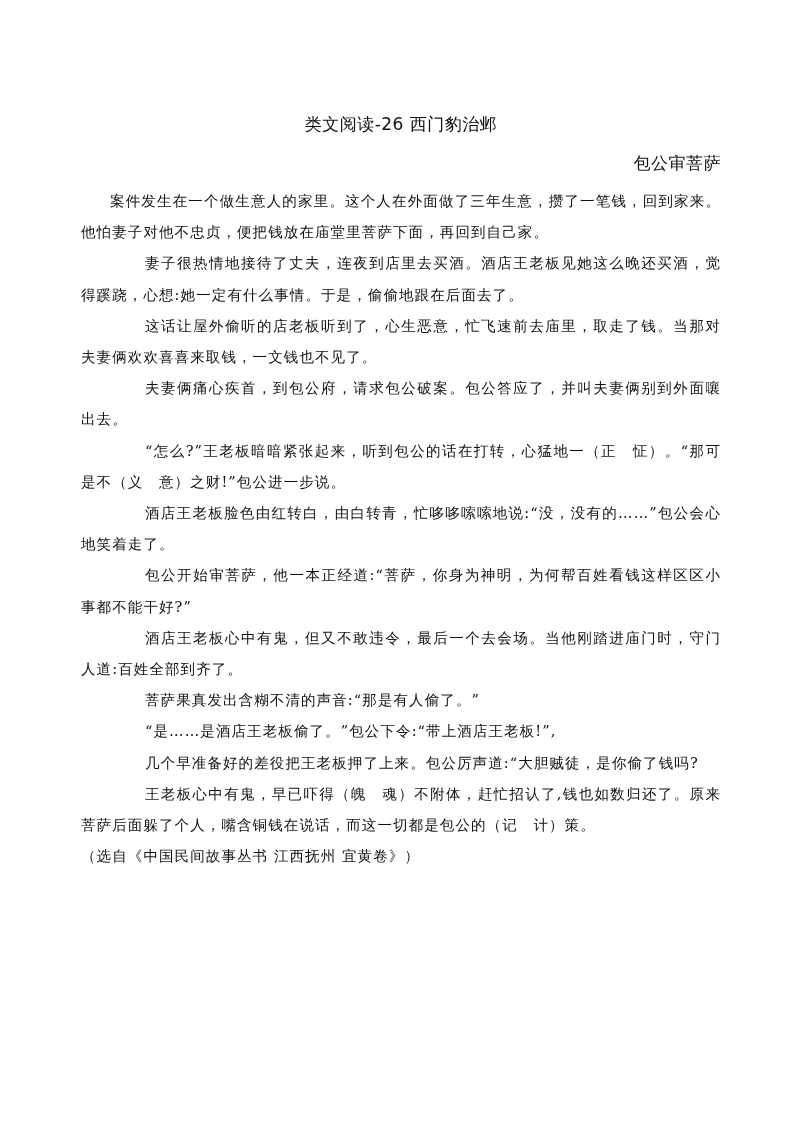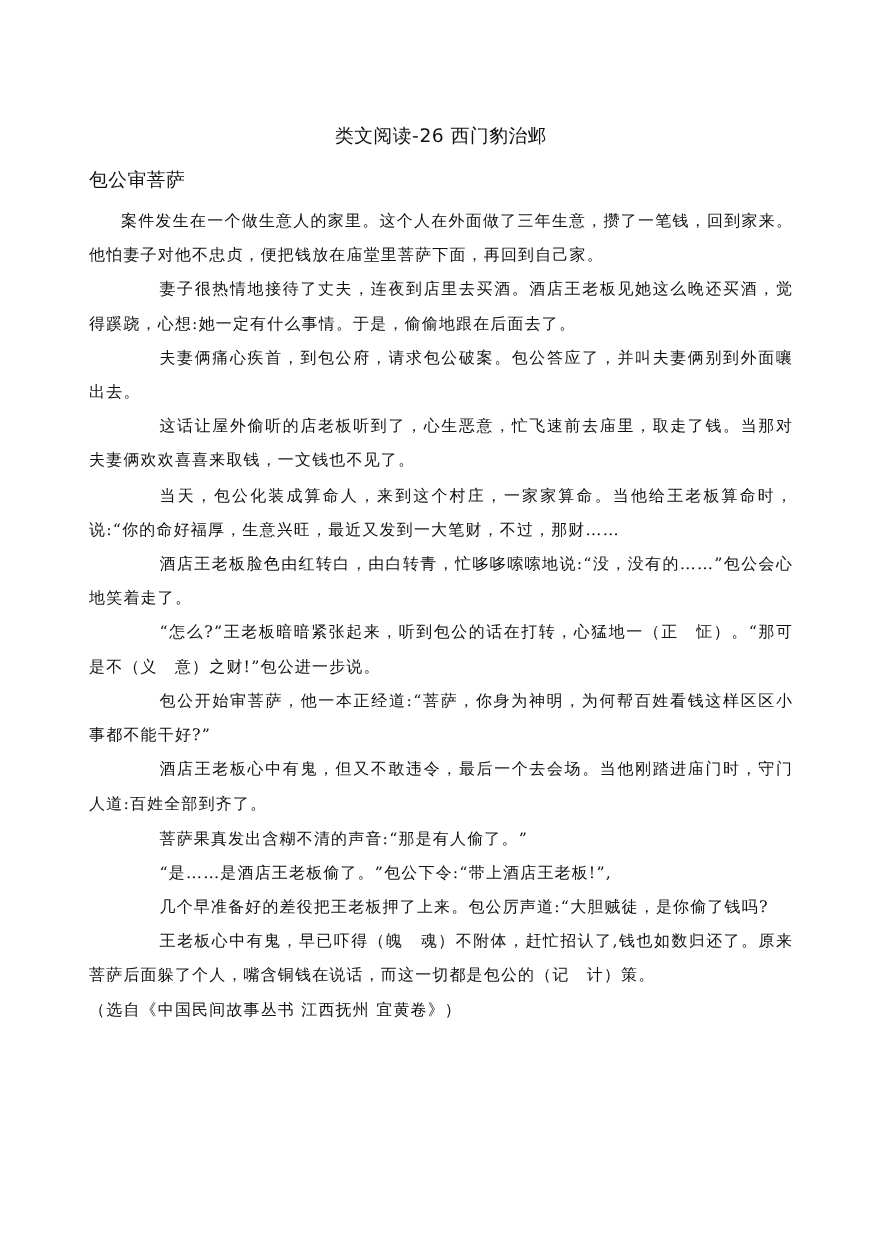--- a/index.html
+++ b/index.html
@@ -27,21 +27,21 @@
       text-align: center;
       margin: 0 0 0 0;
       height: 30px;
       line-height: 30px;
       padding-left: 0px;
       letter-spacing: 0.5px;
     }
     .story-title {
       font-family: Liberation Sans, sans-serif;
       font-size: 17px;
-      text-align: left;
+      text-align: right;
       margin-top: 10px;
       height: 30px;
       line-height: 30px;
       letter-spacing: 0.5px;
     }
     .body {
       margin-top: 7px;
       font-family: "DejaVu Serif", "Liberation Serif", serif;
       font-size: 14.5px;
       line-height: 31.2px;
@@ -64,25 +64,24 @@
 </head>
 <body>
 
 <div class="page">
   <div class="doc-title">类文阅读-26  西门豹治邺</div>
   <div class="story-title">包公审菩萨</div>
 
   <div class="body">
     <p class="para first">案件发生在一个做生意人的家里。这个人在外面做了三年生意，攒了一笔钱，回到家来。他怕妻子对他不忠贞，便把钱放在庙堂里菩萨下面，再回到自己家。</p>
     <p class="para">妻子很热情地接待了丈夫，连夜到店里去买酒。酒店王老板见她这么晚还买酒，觉得蹊跷，心想:她一定有什么事情。于是，偷偷地跟在后面去了。</p>
+    <p class="para">这话让屋外偷听的店老板听到了，心生恶意，忙飞速前去庙里，取走了钱。当那对夫妻俩欢欢喜喜来取钱，一文钱也不见了。</p>
     <p class="para">夫妻俩痛心疾首，到包公府，请求包公破案。包公答应了，并叫夫妻俩别到外面嚷出去。</p>
-    <p class="para">这话让屋外偷听的店老板听到了，心生恶意，忙飞速前去庙里，取走了钱。当那对夫妻俩欢欢喜喜来取钱，一文钱也不见了。</p>
-    <p class="para">当天，包公化装成算命人，来到这个村庄，一家家算命。当他给王老板算命时，说:“你的命好福厚，生意兴旺，最近又发到一大笔财，不过，那财……</p>
+    <p class="para">“怎么?”王老板暗暗紧张起来，听到包公的话在打转，心猛地一（正　怔）。“那可是不（义　意）之财!”包公进一步说。</p>
     <p class="para">酒店王老板脸色由红转白，由白转青，忙哆哆嗦嗦地说:“没，没有的……”包公会心地笑着走了。</p>
-    <p class="para">“怎么?”王老板暗暗紧张起来，听到包公的话在打转，心猛地一（正　怔）。“那可是不（义　意）之财!”包公进一步说。</p>
     <p class="para">包公开始审菩萨，他一本正经道:“菩萨，你身为神明，为何帮百姓看钱这样区区小事都不能干好?”</p>
     <p class="para">酒店王老板心中有鬼，但又不敢违令，最后一个去会场。当他刚踏进庙门时，守门人道:百姓全部到齐了。</p>
     <p class="para">菩萨果真发出含糊不清的声音:“那是有人偷了。”</p>
     <p class="para">“是……是酒店王老板偷了。”包公下令:“带上酒店王老板!”,</p>
     <p class="para">几个早准备好的差役把王老板押了上来。包公厉声道:“大胆贼徒，是你偷了钱吗?</p>
     <p class="para">王老板心中有鬼，早已吓得（魄　魂）不附体，赶忙招认了,钱也如数归还了。原来菩萨后面躲了个人，嘴含铜钱在说话，而这一切都是包公的（记　计）策。</p>
     <p class="source">（选自《中国民间故事丛书 江西抚州 宜黄卷》）</p>
   </div>
 </div>
 

